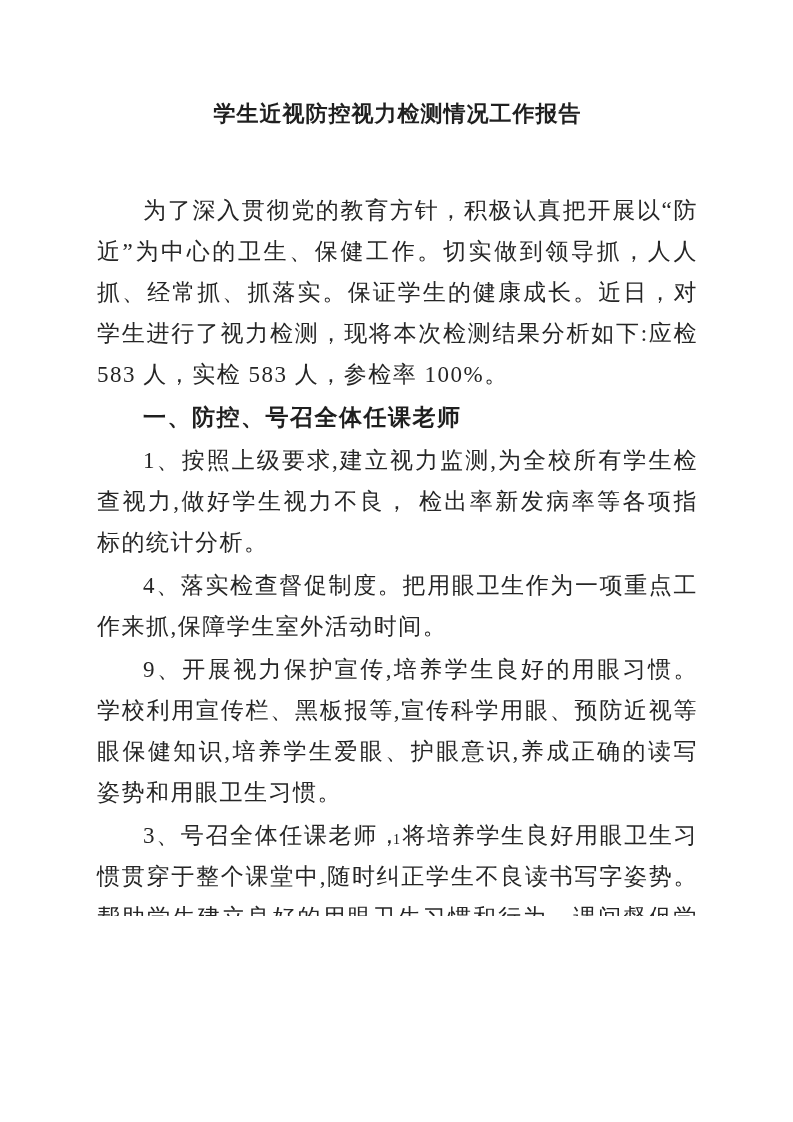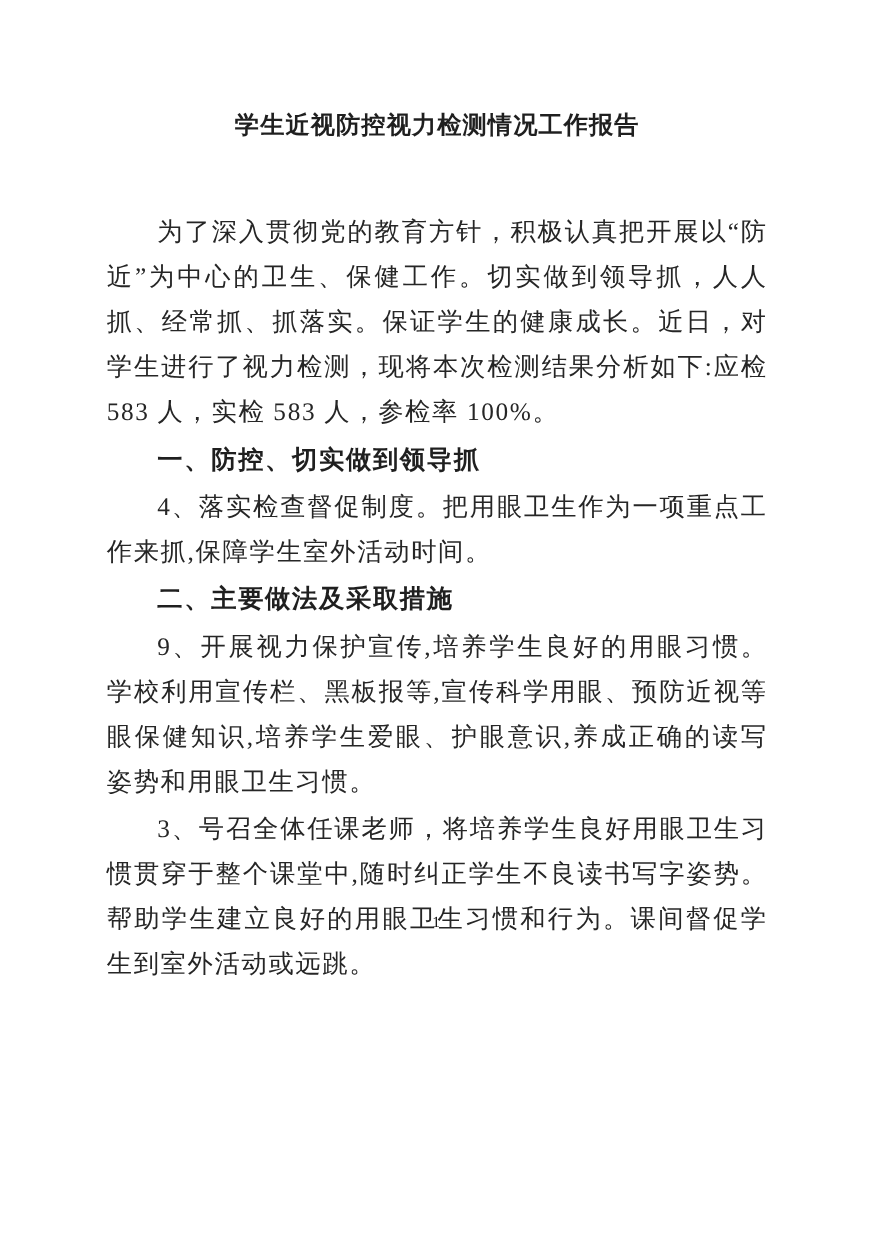--- a/index.html
+++ b/index.html
@@ -54,26 +54,26 @@
 </style>
 </head>
 <body>
 
 <div class="page">
 
   <h1 class="doc-title">学生近视防控视力检测情况工作报告</h1>
 
   <p class="para">为了深入贯彻党的教育方针，积极认真把开展以“防近”为中心的卫生、保健工作。切实做到领导抓，人人抓、经常抓、抓落实。保证学生的健康成长。近日，对学生进行了视力检测，现将本次检测结果分析如下:应检 583 人，实检 583 人，参检率 100%。</p>
 
-  <p class="para heading">一、防控、切实做到领导抓</p>
+  <p class="para heading">一、防控、号召全体任课老师</p>
 
+  <p class="para">1、按照上级要求,建立视力监测,为全校所有学生检查视力,做好学生视力不良， 检出率新发病率等各项指标的统计分析。</p>
 
   <p class="para">4、落实检查督促制度。把用眼卫生作为一项重点工作来抓,保障学生室外活动时间。</p>
 
-  <p class="para heading">二、主要做法及采取措施</p>
 
   <p class="para">9、开展视力保护宣传,培养学生良好的用眼习惯。学校利用宣传栏、黑板报等,宣传科学用眼、预防近视等眼保健知识,培养学生爱眼、护眼意识,养成正确的读写姿势和用眼卫生习惯。</p>
 
   <p class="para">3、号召全体任课老师，将培养学生良好用眼卫生习惯贯穿于整个课堂中,随时纠正学生不良读书写字姿势。帮助学生建立良好的用眼卫生习惯和行为。课间督促学生到室外活动或远跳。</p>
 
   <div class="footer">1</div>
 
 </div>
 
 </body></html>

